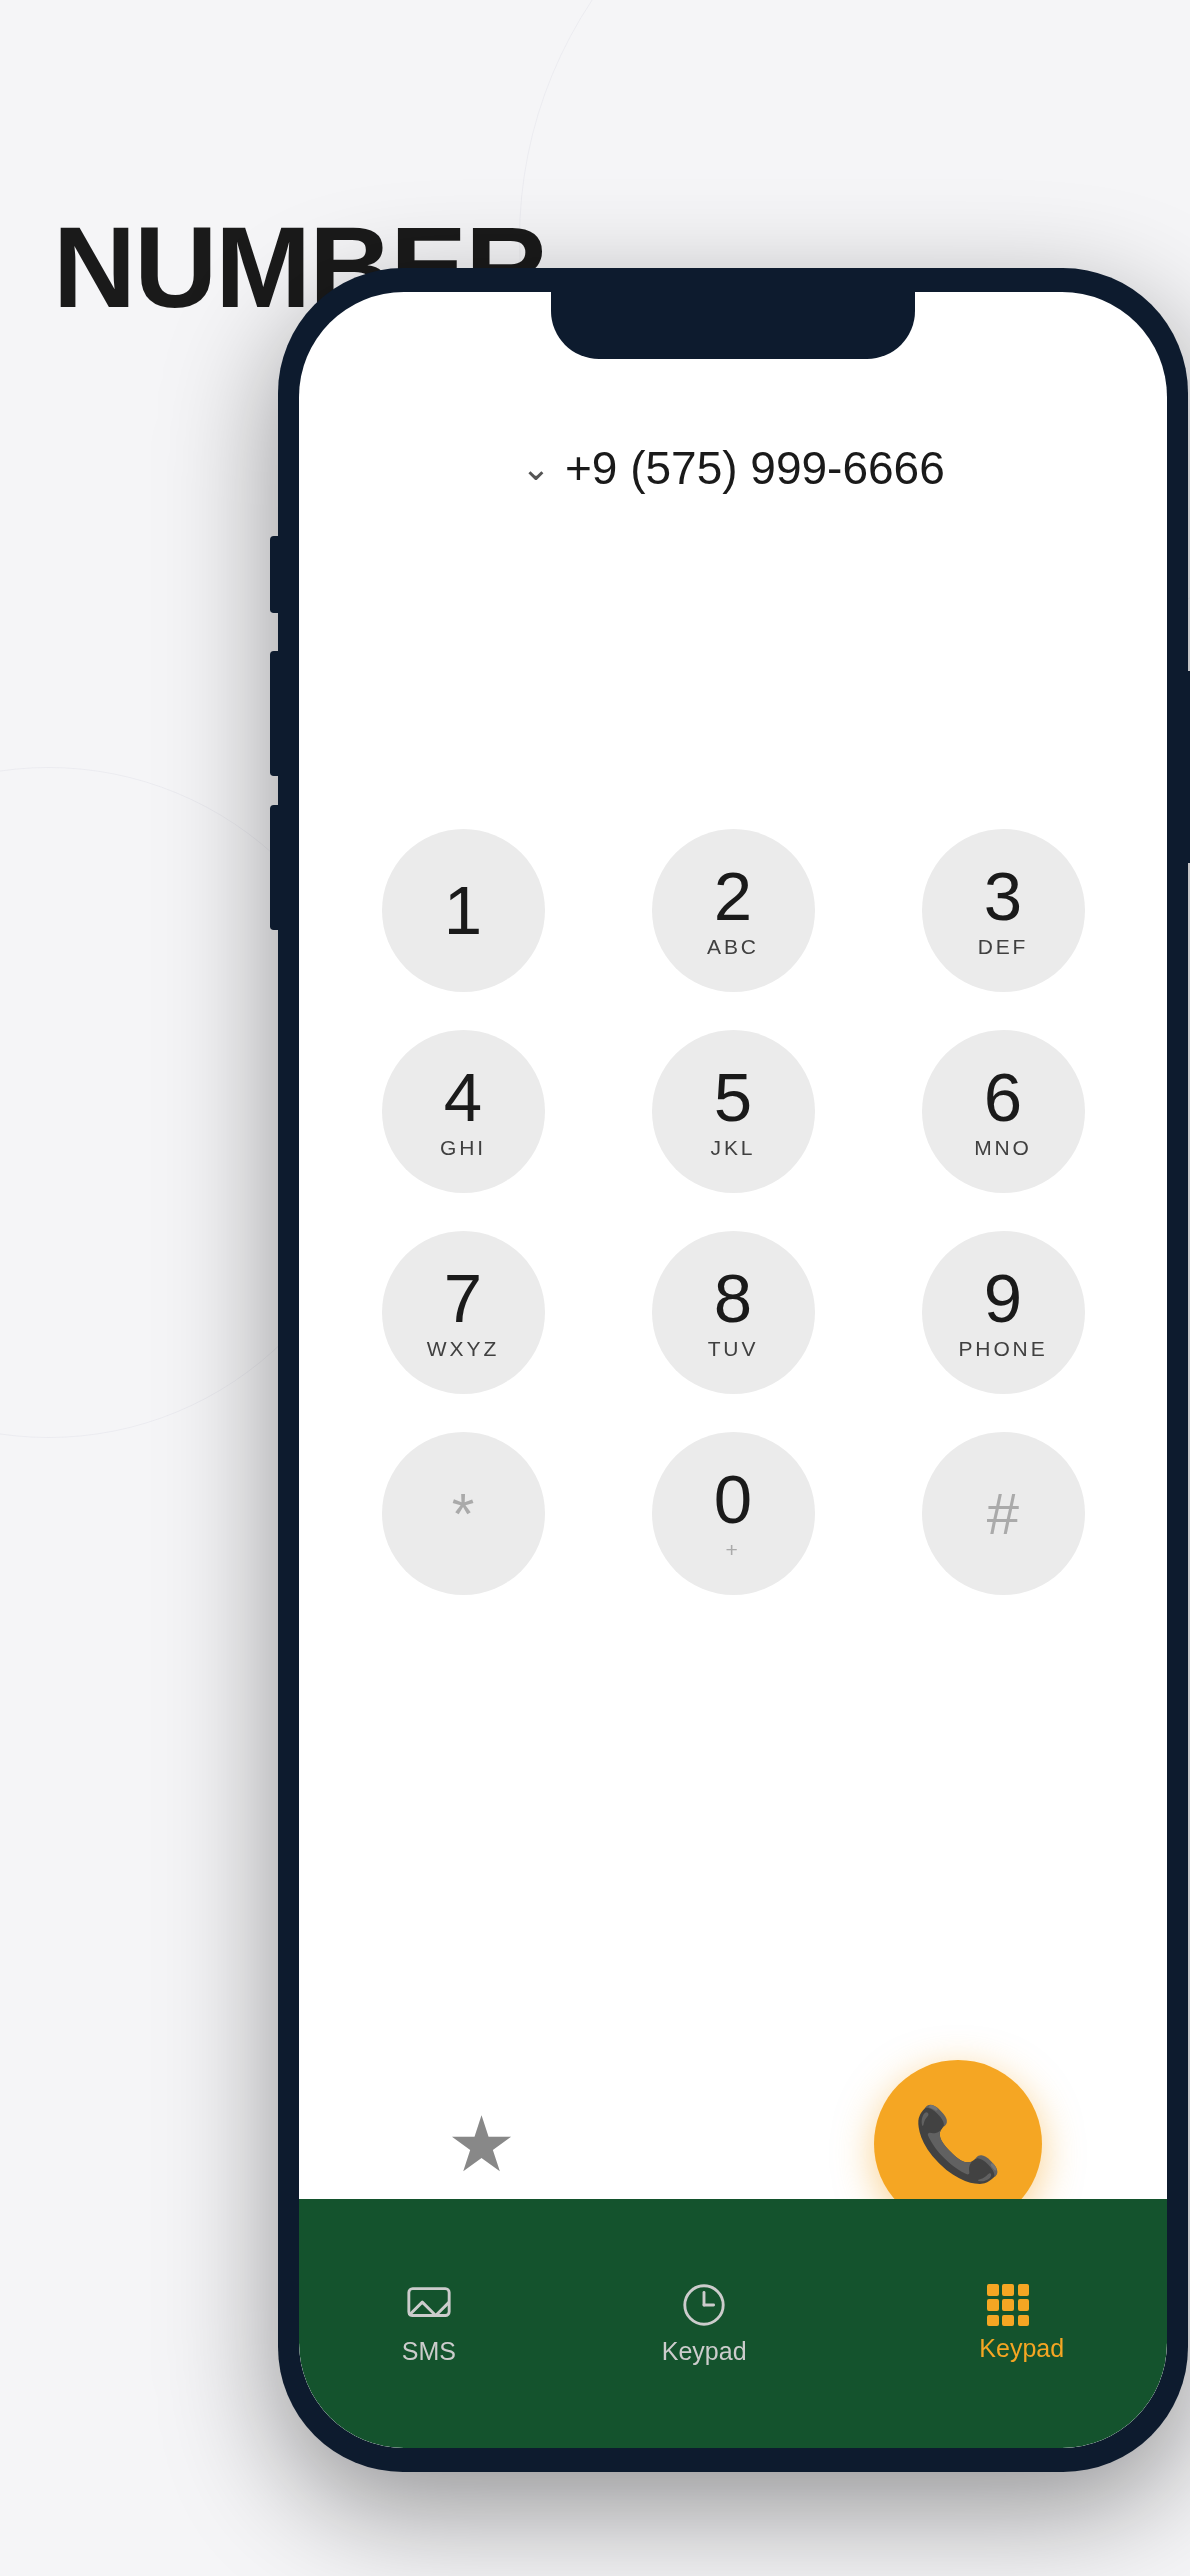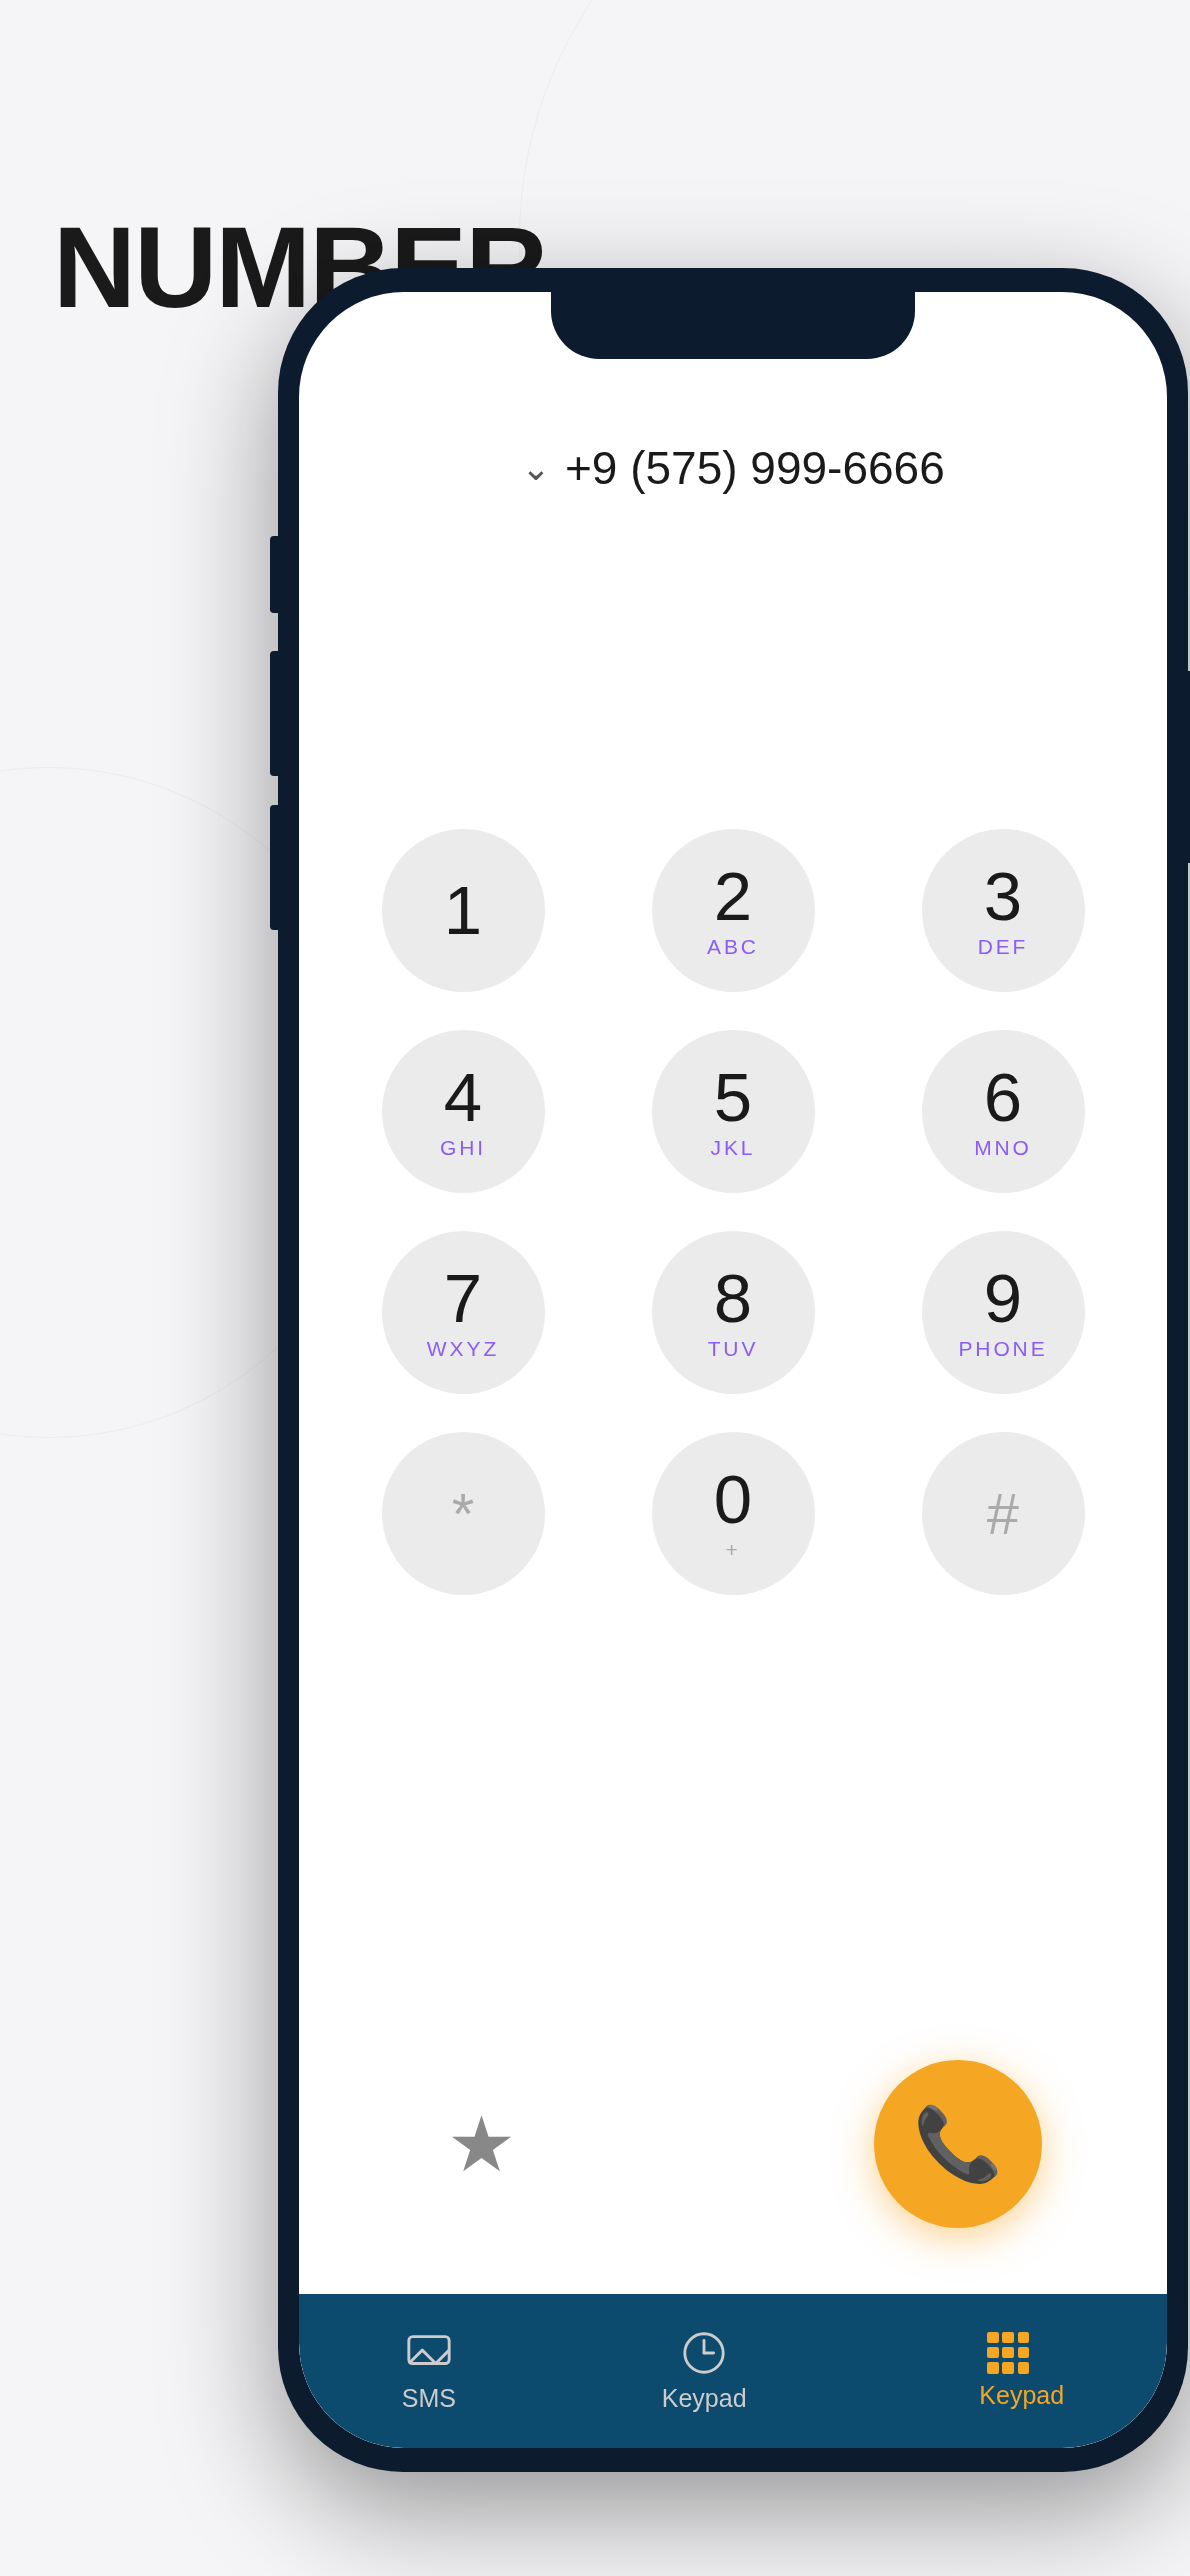--- a/index.html
+++ b/index.html
@@ -151,21 +151,21 @@
 
     .key-btn .key-main {
       font-size: 69px;
       font-weight: 400;
       color: #1a1a1a;
       line-height: 1;
     }
 
     .key-btn .key-sub {
       font-size: 21px;
-      color: #8b5cf6;
+      color: #404040;
       letter-spacing: 2.9px;
       margin-top: 3.8px;
       font-weight: 500;
     }
 
     .key-btn.star-btn .key-main {
       font-size: 58px;
       color: #aaa;
     }
 
@@ -225,22 +225,22 @@
       font-size: 72px;
       color: #fff;
     }
 
     
     .tab-bar {
       position: absolute;
       bottom: 0;
       left: 0;
       right: 0;
-      height: 154px;
-      background: #0c4a6e;
+      height: 249px;
+      background: #14532d;
       display: flex;
       align-items: center;
       justify-content: space-around;
       border-radius: 0 0 105px 105px;
     }
 
     .tab-item {
       display: flex;
       flex-direction: column;
       align-items: center;

